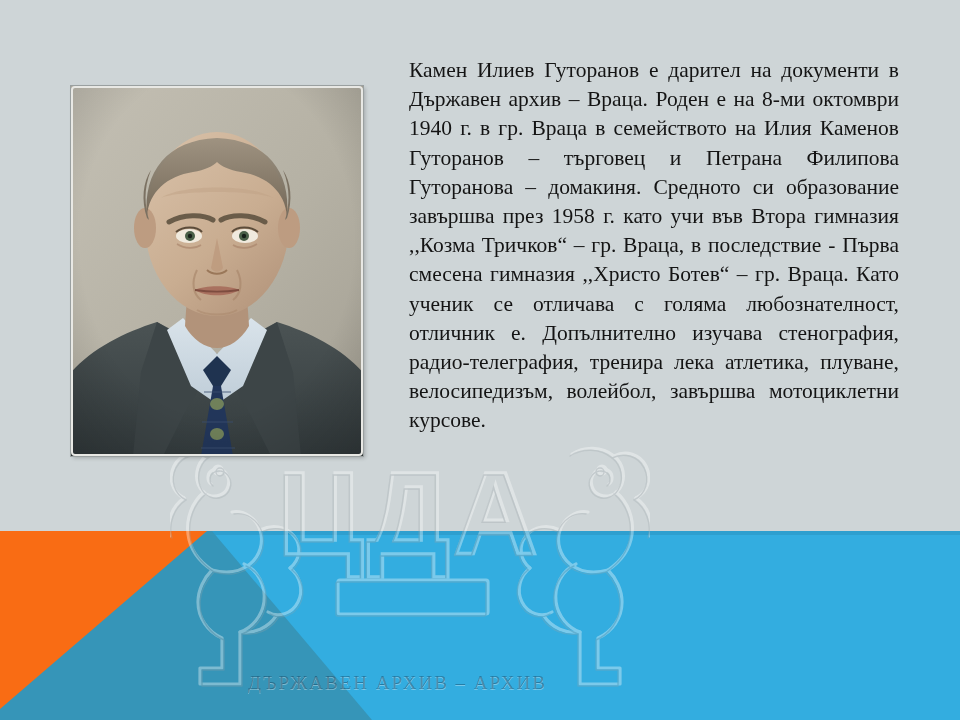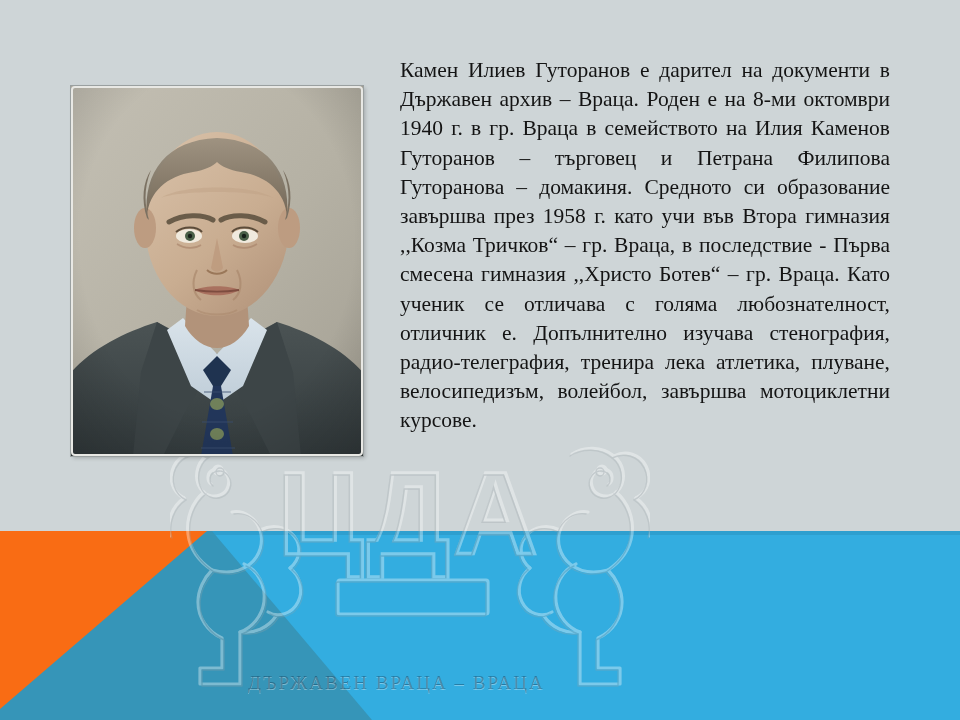--- a/index.html
+++ b/index.html
@@ -88,21 +88,21 @@
     z-index: 3;
     background: #b7b3a8;
     box-shadow: 0 0 0 1px #9aa0a0, 2px 2px 4px rgba(0,0,0,0.22);
     overflow: hidden;
   }
   #photo-frame svg { display:block; width:100%; height:100%; }
 
   
   #body-text {
     position: absolute;
-    left: 400px;
+    left: 409px;
     top: 56px;
     width: 490px;
     z-index: 3;
     font-family: "Liberation Serif", "DejaVu Serif", serif;
     font-size: 21.5px;
     line-height: 29.2px;
     color: #141414;
     text-align: justify;
     text-justify: inter-word;
     hyphens: none;
@@ -161,21 +161,21 @@
         <text x="238" y="124" text-anchor="middle" font-family="Liberation Sans, DejaVu Sans, sans-serif" font-size="116" font-weight="bold" letter-spacing="4" fill="none" stroke="#99a3a7" stroke-width="1.5" opacity="0.8">ЦДА</text>
       </g>
 
       <g>
         <rect x="168" y="148" width="150" height="34" rx="2" fill="none" stroke="#ffffff" stroke-width="3.2" opacity="0.95"></rect>
         <rect x="166" y="150" width="150" height="34" rx="2" fill="none" stroke="#99a3a7" stroke-width="1.5" opacity="0.8"></rect>
       </g>
     </svg>
   </div>
 
-  <div id="banner-caption">ДЪРЖАВЕН ВРАЦА – ВРАЦА</div>
+  <div id="banner-caption">ДЪРЖАВЕН АРХИВ – АРХИВ</div>
 
   <div id="photo-frame">
     <svg viewBox="0 0 292 370" xmlns="http://www.w3.org/2000/svg" preserveAspectRatio="none" aria-hidden="true">
       <defs>
         <linearGradient id="bgGrad" x1="0" y1="0" x2="1" y2="1">
           <stop offset="0%" stop-color="#c3bfb3"></stop>
           <stop offset="55%" stop-color="#b5b1a4"></stop>
           <stop offset="100%" stop-color="#a39f93"></stop>
         </linearGradient>
         <linearGradient id="suitGrad" x1="0" y1="0" x2="0" y2="1">

